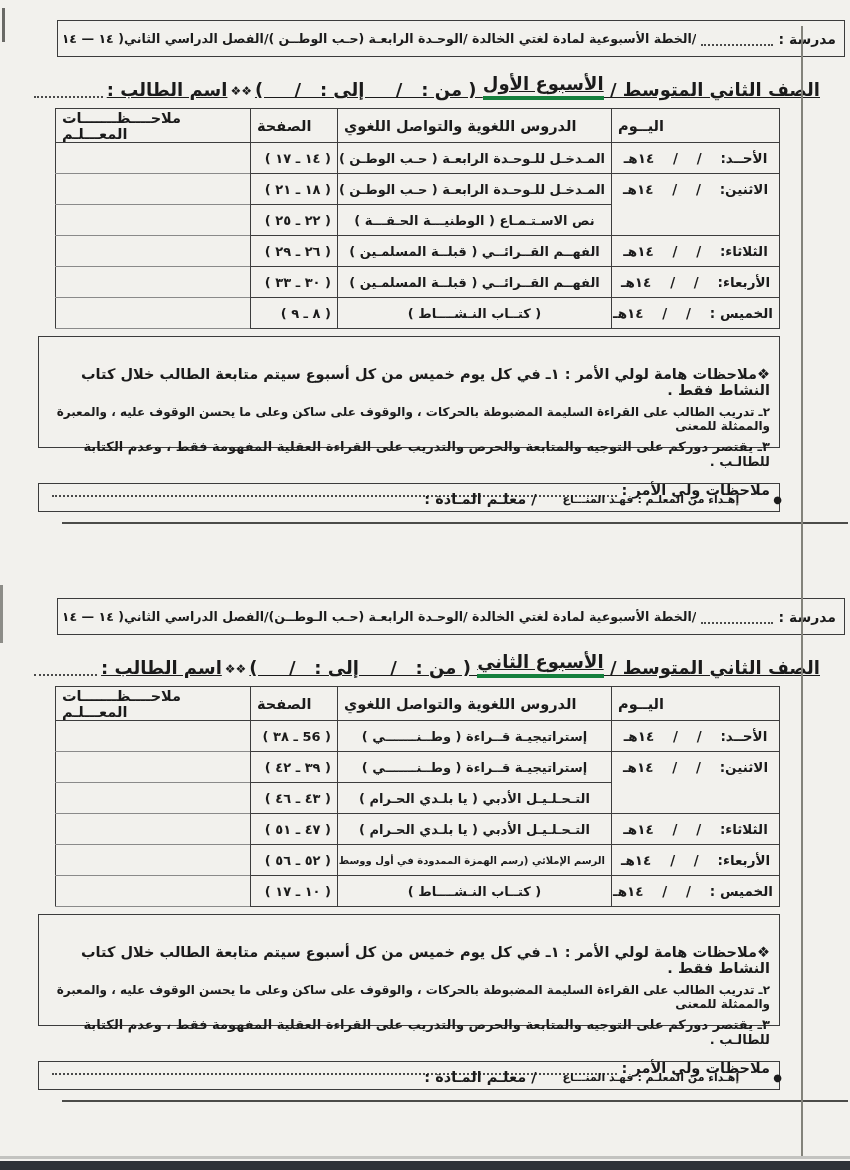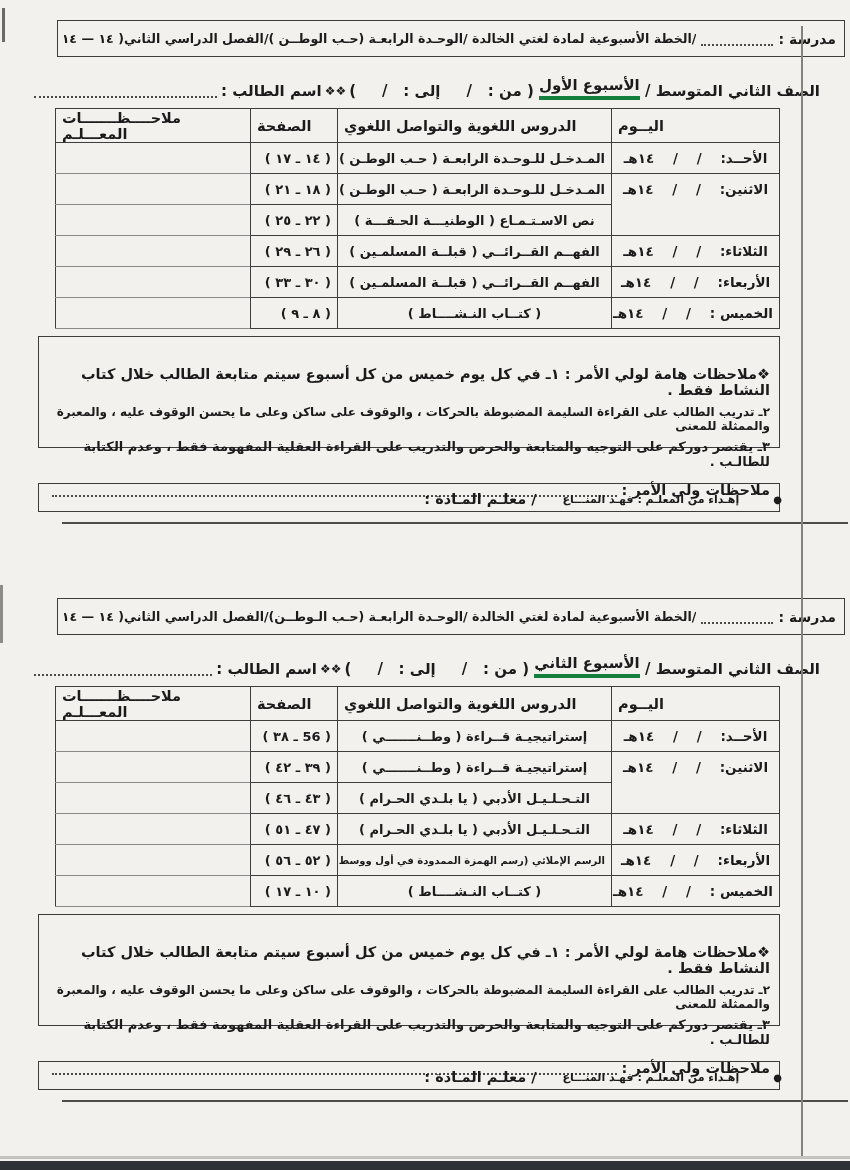--- a/index.html
+++ b/index.html
@@ -25,21 +25,21 @@
   .school-label{font-size:14px;white-space:nowrap;}
   .dotline{border-bottom:2px dotted #4a4a4a;height:13px;}
   .header-dots{width:72px;margin:0 5px;flex:0 0 auto;}
   .plan-title{flex:1;font-size:12.6px;white-space:nowrap;overflow:hidden;}
 
   
   .class-line{
     position:absolute;top:72px;left:30px;width:790px;height:28px;
     display:flex;align-items:flex-end;
   }
-  .class-line .seg{font-size:15px;white-space:pre;}
+  .class-line .seg{font-size:18px;white-space:pre;text-decoration:underline;}
   .week-underline{border-bottom:4px solid #15803d;padding-bottom:2px;}
   .stars{font-size:12px;padding:0 3px 2px 3px;}
   .student-dots{flex:1;margin:0 4px 2px 4px;}
 
   
   .plan-table{
     position:absolute;top:108px;right:70px;
     border-collapse:collapse;table-layout:fixed;
     width:724px;
   }

